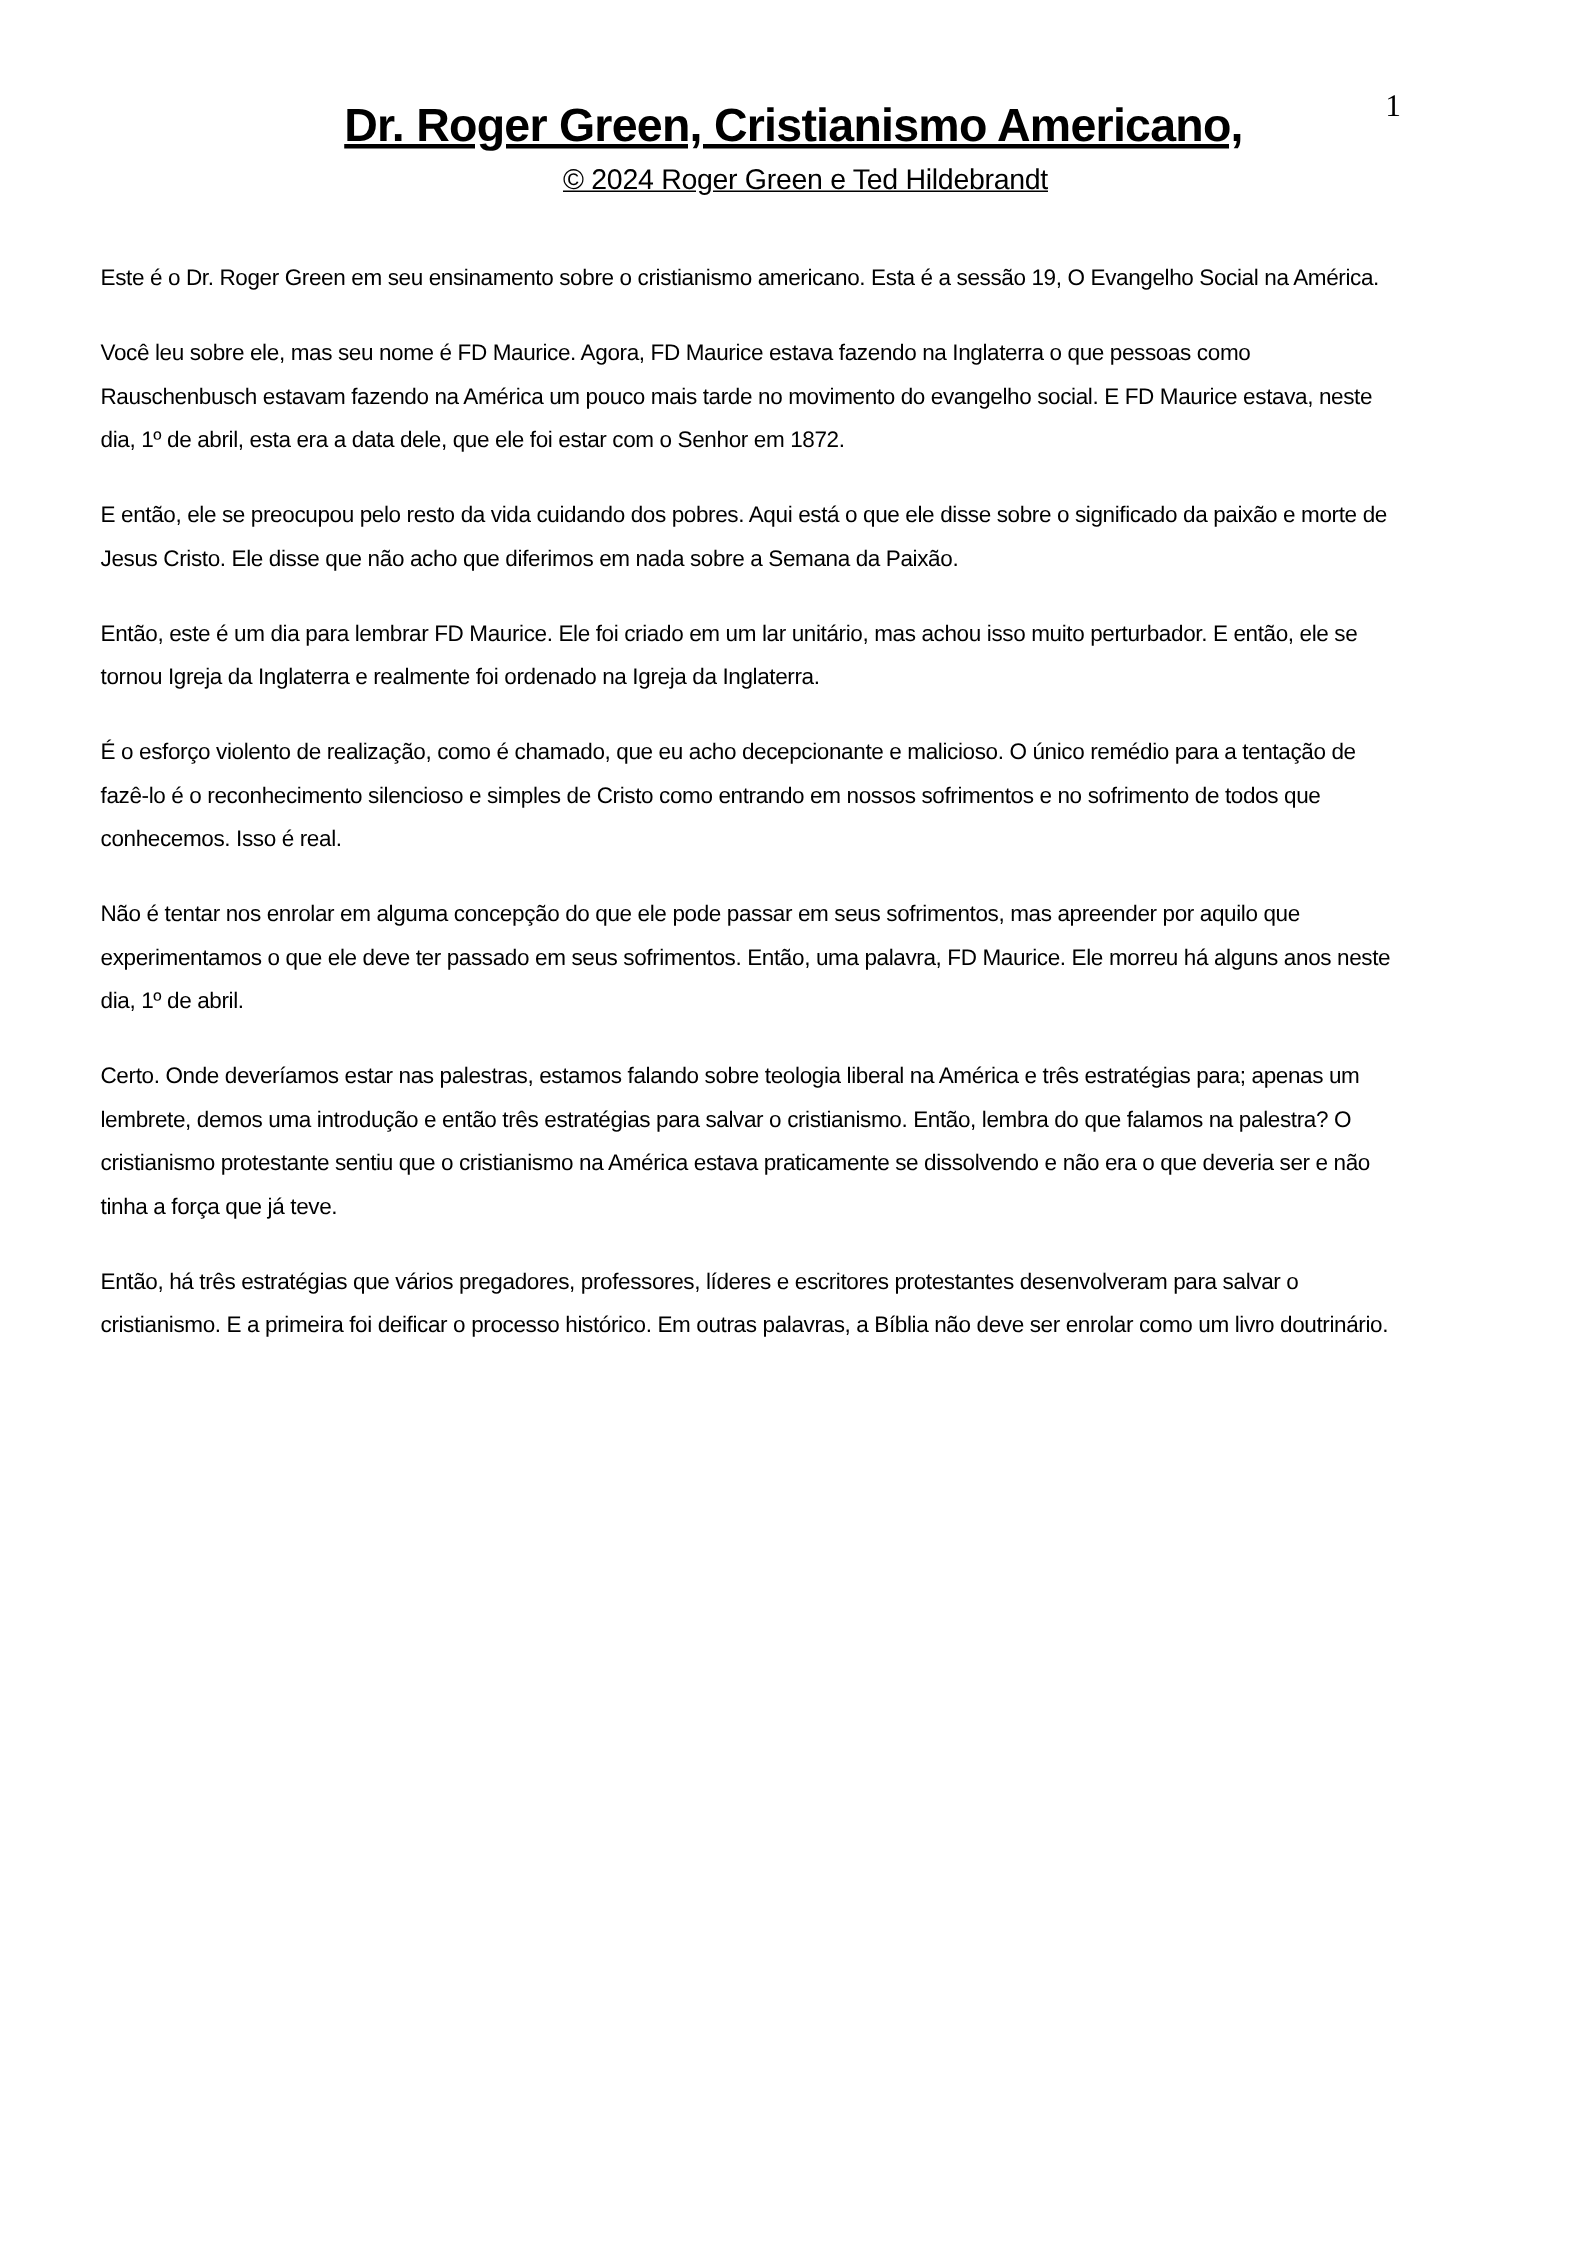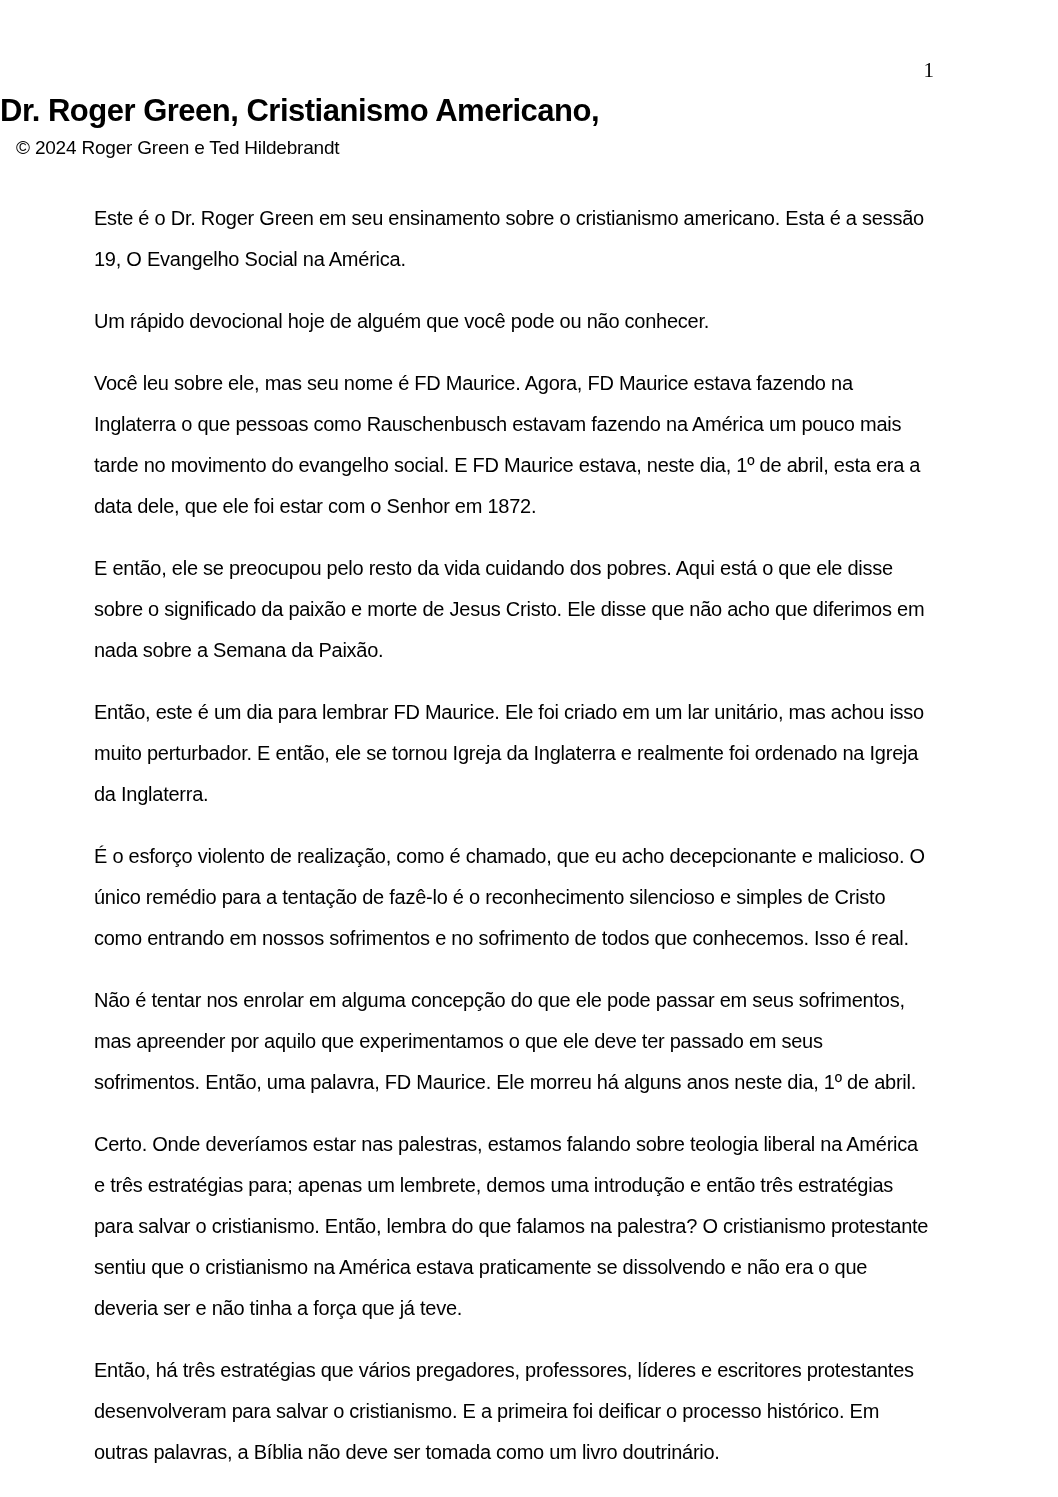--- a/index.html
+++ b/index.html
@@ -19,40 +19,41 @@
   }
   .page-number {
     position: absolute;
     top: 58px;
     right: 124px;
     font-family: "Liberation Serif", serif;
     font-size: 21px;
     color: #000000;
   }
   .doc-header {
-    padding-top: 89px;
-    text-align: left;
+    padding-top: 62px;
+    text-align: center;
+    text-decoration: underline;
   }
   .doc-title {
     margin: 0;
     font-size: 31px;
     font-weight: bold;
     line-height: 43px;
     letter-spacing: -0.5px;
   }
   .doc-copyright {
     margin: 3px 0 0 16px;
     font-size: 19px;
     line-height: 26px;
     letter-spacing: -0.2px;
   }
   .doc-body {
-    margin: 37px 125px 0 94px;
-    font-size: 20px;
-    line-height: 41px;
+    margin: 37px 125px 0 67px;
+    font-size: 15px;
+    line-height: 29px;
     letter-spacing: -0.25px;
     text-align: left;
   }
   .doc-body p {
     margin: 0 0 21px 0;
   }
 </style>
 </head>
 <body>
 
@@ -62,23 +63,22 @@
 
   <div class="doc-header">
     <h1 class="doc-title">
       <span>Dr. Roger Green, Cristianismo Americano,</span><br>
     </h1>
     <p class="doc-copyright">© 2024 Roger Green e Ted Hildebrandt</p>
   </div>
 
   <div class="doc-body">
     <p>Este é o Dr. Roger Green em seu ensinamento sobre o cristianismo americano. Esta é a sessão 19, O Evangelho Social na América.</p>
-    <p>Um rápido devocional hoje de alguém que você pode ou não conhecer.</p>
     <p>Você leu sobre ele, mas seu nome é FD Maurice. Agora, FD Maurice estava fazendo na Inglaterra o que pessoas como Rauschenbusch estavam fazendo na América um pouco mais tarde no movimento do evangelho social. E FD Maurice estava, neste dia, 1º de abril, esta era a data dele, que ele foi estar com o Senhor em 1872.</p>
     <p>E então, ele se preocupou pelo resto da vida cuidando dos pobres. Aqui está o que ele disse sobre o significado da paixão e morte de Jesus Cristo. Ele disse que não acho que diferimos em nada sobre a Semana da Paixão.</p>
     <p>Então, este é um dia para lembrar FD Maurice. Ele foi criado em um lar unitário, mas achou isso muito perturbador. E então, ele se tornou Igreja da Inglaterra e realmente foi ordenado na Igreja da Inglaterra.</p>
     <p>É o esforço violento de realização, como é chamado, que eu acho decepcionante e malicioso. O único remédio para a tentação de fazê-lo é o reconhecimento silencioso e simples de Cristo como entrando em nossos sofrimentos e no sofrimento de todos que conhecemos. Isso é real.</p>
     <p>Não é tentar nos enrolar em alguma concepção do que ele pode passar em seus sofrimentos, mas apreender por aquilo que experimentamos o que ele deve ter passado em seus sofrimentos. Então, uma palavra, FD Maurice. Ele morreu há alguns anos neste dia, 1º de abril.</p>
     <p>Certo. Onde deveríamos estar nas palestras, estamos falando sobre teologia liberal na América e três estratégias para; apenas um lembrete, demos uma introdução e então três estratégias para salvar o cristianismo. Então, lembra do que falamos na palestra? O cristianismo protestante sentiu que o cristianismo na América estava praticamente se dissolvendo e não era o que deveria ser e não tinha a força que já teve.</p>
-    <p>Então, há três estratégias que vários pregadores, professores, líderes e escritores protestantes desenvolveram para salvar o cristianismo. E a primeira foi deificar o processo histórico. Em outras palavras, a Bíblia não deve ser tomada como um livro doutrinário.</p>
+    <p>Então, há três estratégias que vários pregadores, professores, líderes e escritores protestantes desenvolveram para salvar o cristianismo. E a primeira foi deificar o processo histórico. Em outras palavras, a Bíblia não deve ser enrolar como um livro doutrinário.</p>
   </div>
 
 </div>
 
 </body></html>

